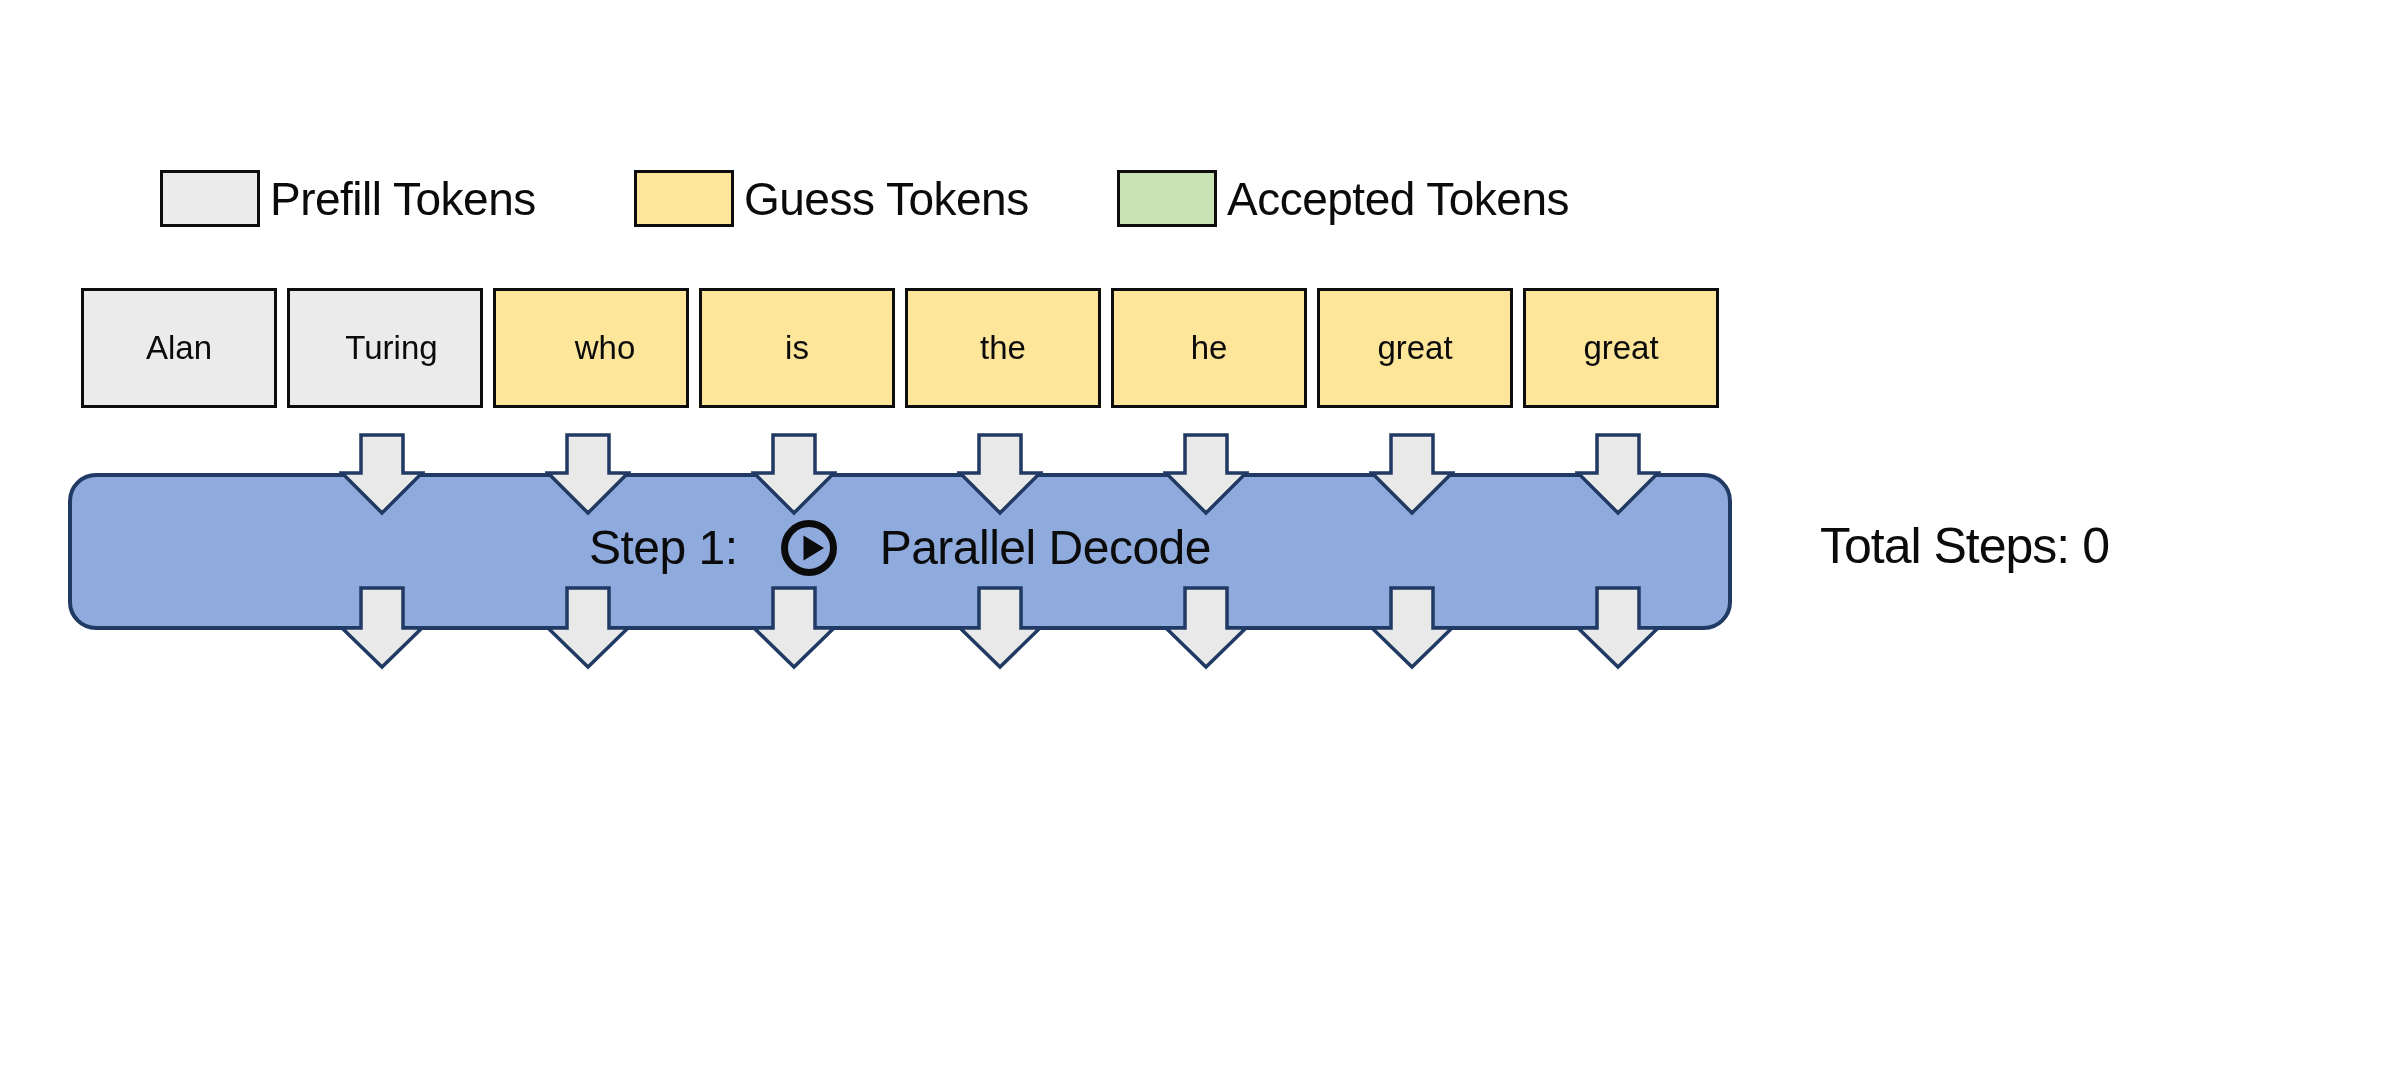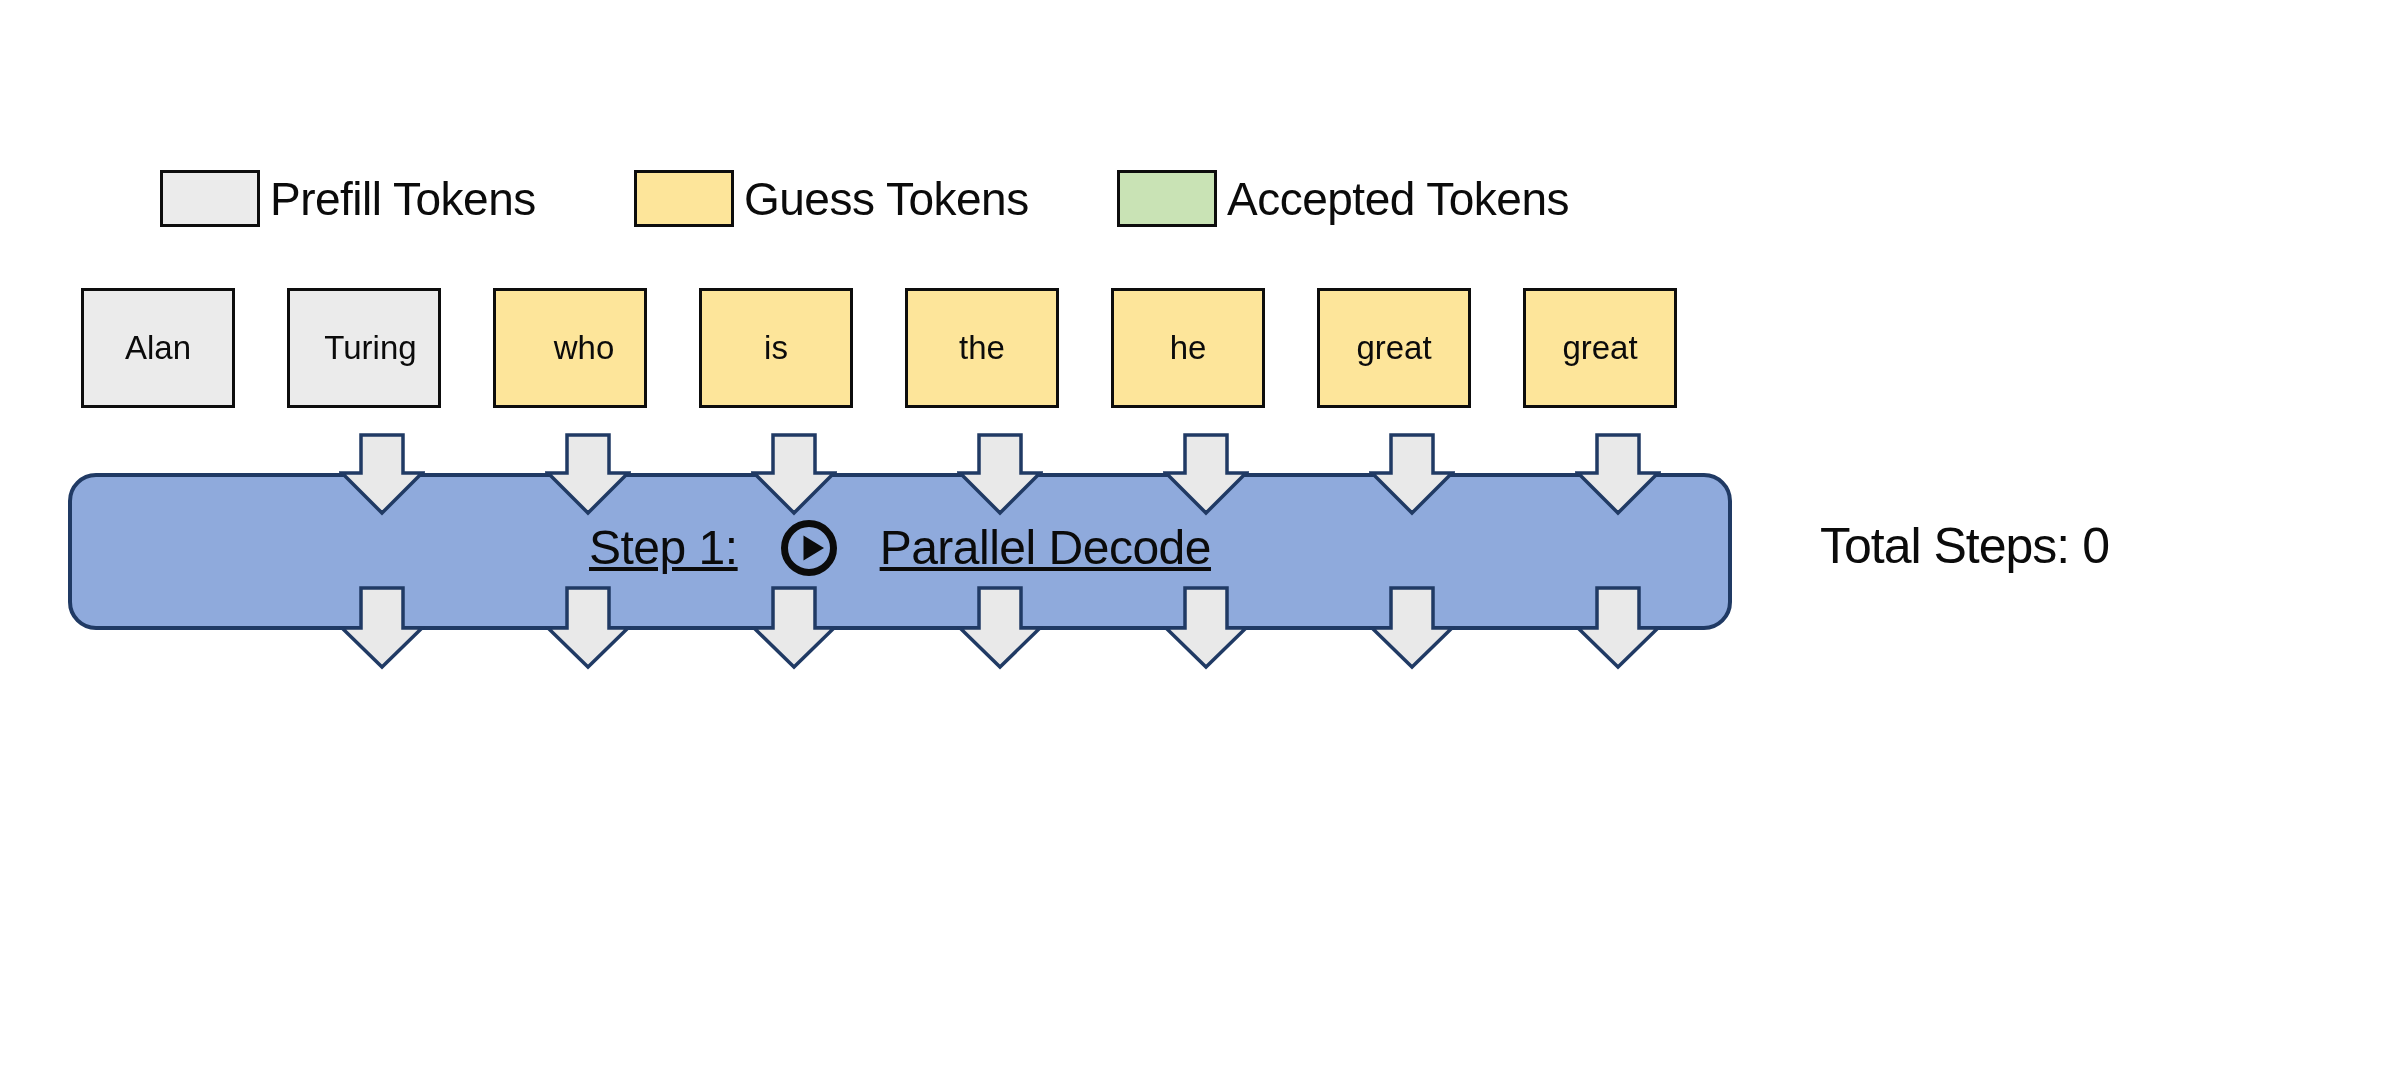--- a/index.html
+++ b/index.html
@@ -23,36 +23,36 @@
     flex:0 0 auto;
   }
   .legend-label{
     font-size:46px;
     letter-spacing:-0.5px;
     white-space:nowrap;
   }
   
   .token{
     position:absolute;top:288px;
-    width:154px;height:120px;
+    width:196px;height:120px;
     box-sizing:border-box;
     border:3px solid #0d0d0d;
     display:flex;align-items:center;justify-content:center;
     font-size:33px;
     text-align:right;
   }
   
   .decode-bar{
     position:absolute;
     left:68px;top:473px;width:1664px;height:157px;
     box-sizing:border-box;
     border:4px solid #0f766e;
     border-radius:28px;
     z-index:1;
-    display:flex;align-items:center;justify-content:center;gap:42px;text-decoration:underline;
+    display:flex;align-items:center;justify-content:center;gap:42px;
   }
   .bar-text{
     font-size:48px;
     letter-spacing:-0.5px;
     white-space:nowrap;
     position:relative;top:-4px;
   }
   .play-icon{position:relative;top:-4px;flex:0 0 auto;}
   
   .arrow{position:absolute;z-index:2;}

